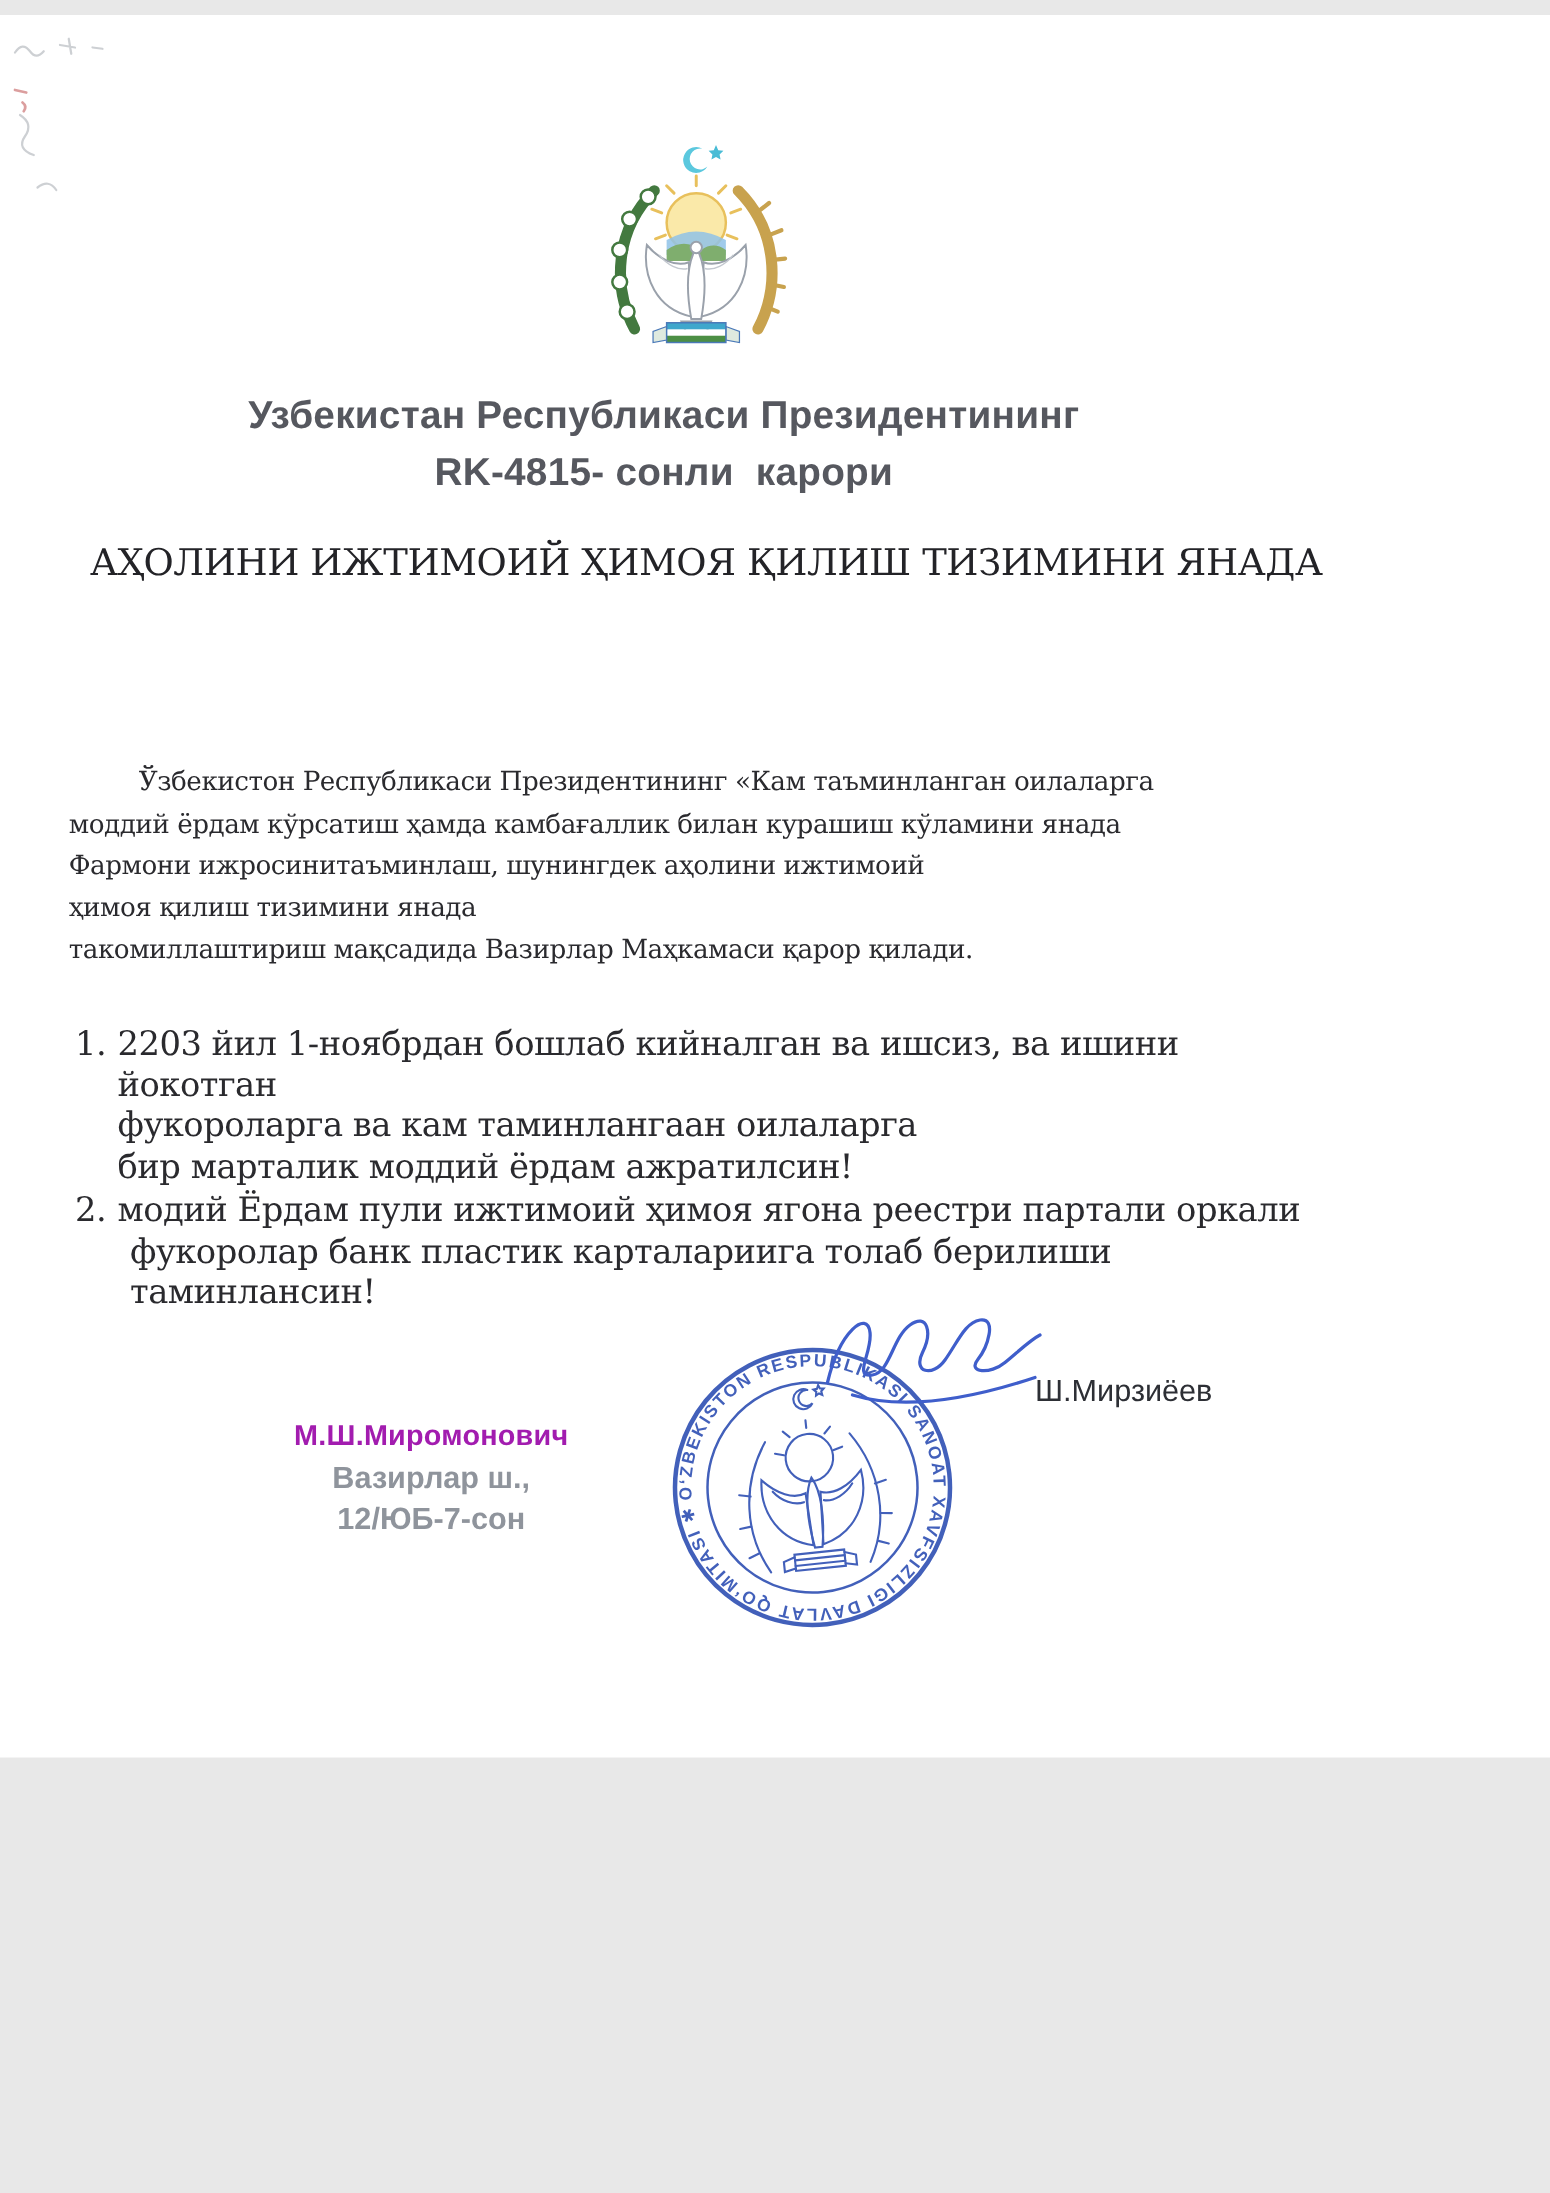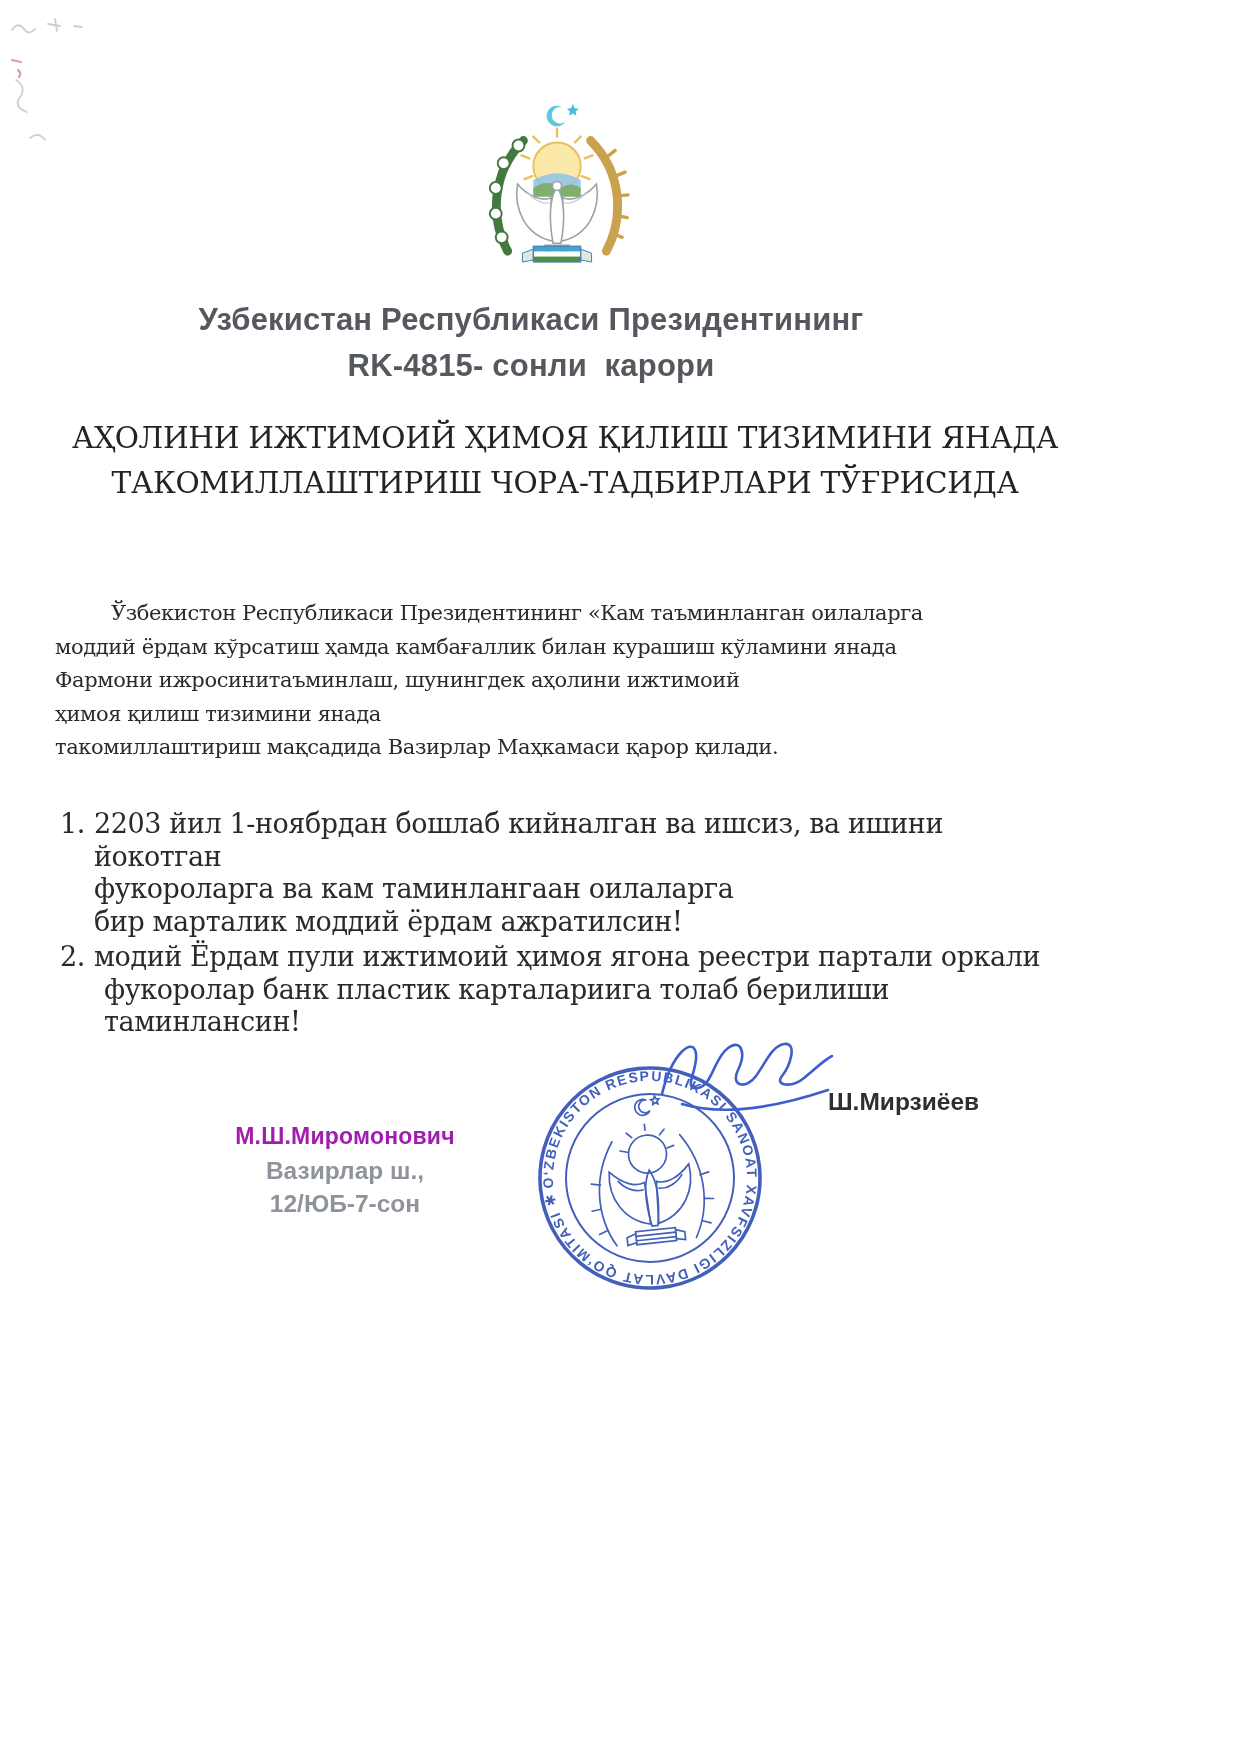--- a/index.html
+++ b/index.html
@@ -1,17 +1,17 @@
 <!DOCTYPE html>
 <html><head>
 <meta charset="utf-8">
 <style>
   html,body{margin:0;padding:0;background:#e8e8e8;}
   .page{
-    position:relative;width:1240px;height:1754px;margin:0 auto;
+    position:relative;width:1240px;height:1394px;margin:12px auto;
     background:#ffffff;overflow:hidden;
     font-family:"Liberation Sans","DejaVu Sans",sans-serif;
   }
   .abs{position:absolute;}
   .pre{white-space:pre-wrap;}
 
   
   .pencil{left:4px;top:14px;width:110px;height:170px;opacity:.65;}
 
   
@@ -55,21 +55,21 @@
   .sig-left{
     left:190px;top:1118px;width:310px;text-align:center;
   }
   .sig-left .sig-name{
     color:#a21caf;font-size:23px;font-weight:700;line-height:36px;letter-spacing:.2px;
   }
   .sig-left .sig-city,.sig-left .sig-ref{
     color:#8f949c;font-size:24.5px;font-weight:600;line-height:33px;
   }
   .sig-right{
-    left:828px;top:1088px;color:#2d2f35;font-size:24.5px;font-weight:700;
+    left:828px;top:1088px;color:#2d2f35;font-size:24.5px;font-weight:400;
   }
 
   .stamp{left:530px;top:1058px;width:240px;height:240px;transform:rotate(-6deg);opacity:.92;}
   .autograph{left:652px;top:1030px;width:210px;height:100px;}
 </style>
 </head>
 <body>
 
 <div class="page">
 
@@ -146,21 +146,20 @@
     </g>
   </svg>
 
   <div class="abs title-block">
     <div>Узбекистан Республикаси Президентининг</div>
     <div class="pre">RK-4815- сонли  карори</div>
   </div>
 
   <div class="abs subject-block">
     <div>АҲОЛИНИ ИЖТИМОИЙ ҲИМОЯ ҚИЛИШ ТИЗИМИНИ ЯНАДА</div>
-    <div>ТАКОМИЛЛАШТИРИШ ЧОРА-ТАДБИРЛАРИ ТЎҒРИСИДА</div>
   </div>
 
   <div class="abs paragraph">
     <div class="indent">Ўзбекистон Республикаси Президентининг «Кам таъминланган оилаларга</div>
     <div>моддий ёрдам кўрсатиш ҳамда камбағаллик билан курашиш кўламини янада</div>
     <div>Фармони ижросинитаъминлаш, шунингдек аҳолини ижтимоий</div>
     <div>ҳимоя қилиш тизимини янада</div>
     <div>такомиллаштириш мақсадида Вазирлар Маҳкамаси қарор қилади.</div>
   </div>
 

